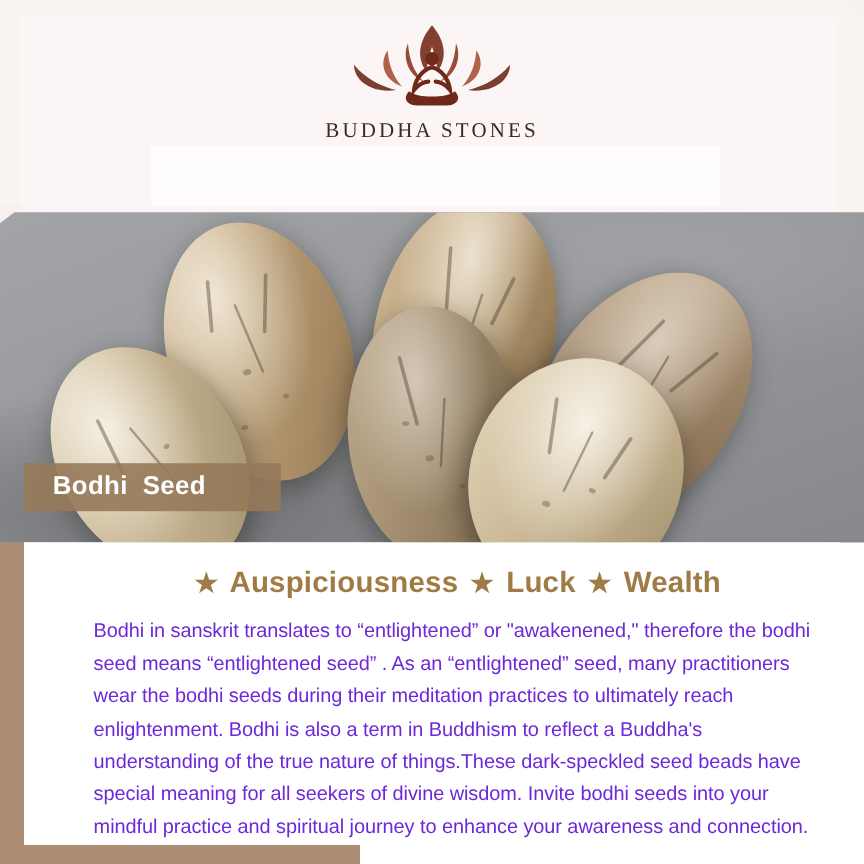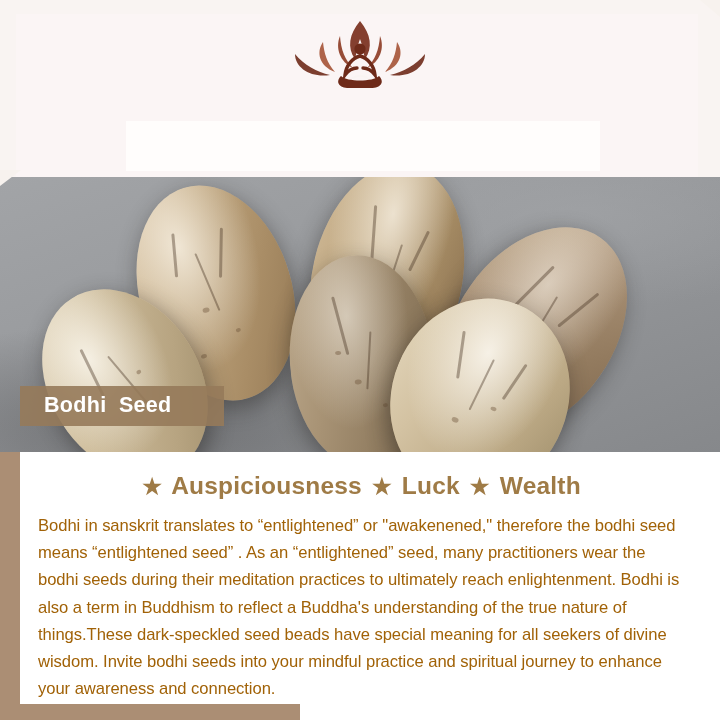--- a/index.html
+++ b/index.html
@@ -188,58 +188,59 @@
       radial-gradient(ellipse at 45% 28%, rgba(255,252,246,0.82), rgba(255,255,255,0) 55%),
       linear-gradient(110deg, #e3d6bb 0%, #d3c2a2 34%, #bba884 72%, #a08f6c 100%);
   }
 
   
   .photo-tag {
     position: absolute;
     left: 20px;
     bottom: 26px;
     min-width: 168px;
-    padding: 7px 12px 8px 24px;
+    padding: 7px 22px 8px 24px;
     background: rgba(150,122,90,0.90);
     color: #ffffff;
     font-size: 21.5px;
     font-weight: bold;
     letter-spacing: 0.3px;
     white-space: pre;
     z-index: 5;
   }
 
   
   .content {
     position: absolute;
     top: 452px;
     left: 20px;
     right: 20px;
     bottom: 16px;
     background: #ffffff;
+    padding-left: 40px;
   }
   .benefits {
     margin: 20px 0 0 0;
     text-align: center;
     font-size: 24.5px;
     font-weight: bold;
     color: #9f7b46;
     white-space: nowrap;
     letter-spacing: 0.2px;
   }
   .benefits .star {
     font-size: 22px;
     color: #9f7b46;
     padding: 0 3px;
   }
   .body-text {
     margin: 12px 16px 0 18px;
     font-size: 16.6px;
     line-height: 27.2px;
-    color: #a16207;
+    color: #6d28d9;
     text-align: left;
     letter-spacing: -0.05px;
   }
 </style>
 </head>
 <body>
 
 <div id="page">
 
   <div class="frame-tan frame-top-right"></div>
@@ -271,20 +272,21 @@
           <circle cx="75" cy="31" r="5.6" fill="#6e2a19" stroke="none"></circle>
 
           <path d="M75 38 C67 40 61 48 60 57 C63 53 68 50 72 50" fill="none" stroke="#6e2a19" stroke-width="3.4"></path>
           <path d="M75 38 C83 40 89 48 90 57 C87 53 82 50 78 50" fill="none" stroke="#6e2a19" stroke-width="3.4"></path>
 
           <path d="M56 58 C50 64 54 70 64 70 L86 70 C96 70 100 64 94 58 C88 64 62 64 56 58 Z" fill="#6e2a19" stroke="none"></path>
 
           <path d="M68 60 C72 57 78 57 82 60" fill="none" stroke="#f9f4f2" stroke-width="2"></path>
         </g>
       </svg>
+      <div class="logo-text">BUDDHA STONES</div>
     </div>
 
     <div class="title-band"></div>
   </div>
 
   <div class="photo">
     <div class="photo-bg"></div>
 
     <div class="seed seed1">
       <b style="left:30%;top:18%;width:3px;height:44px;transform:rotate(12deg)"></b>

